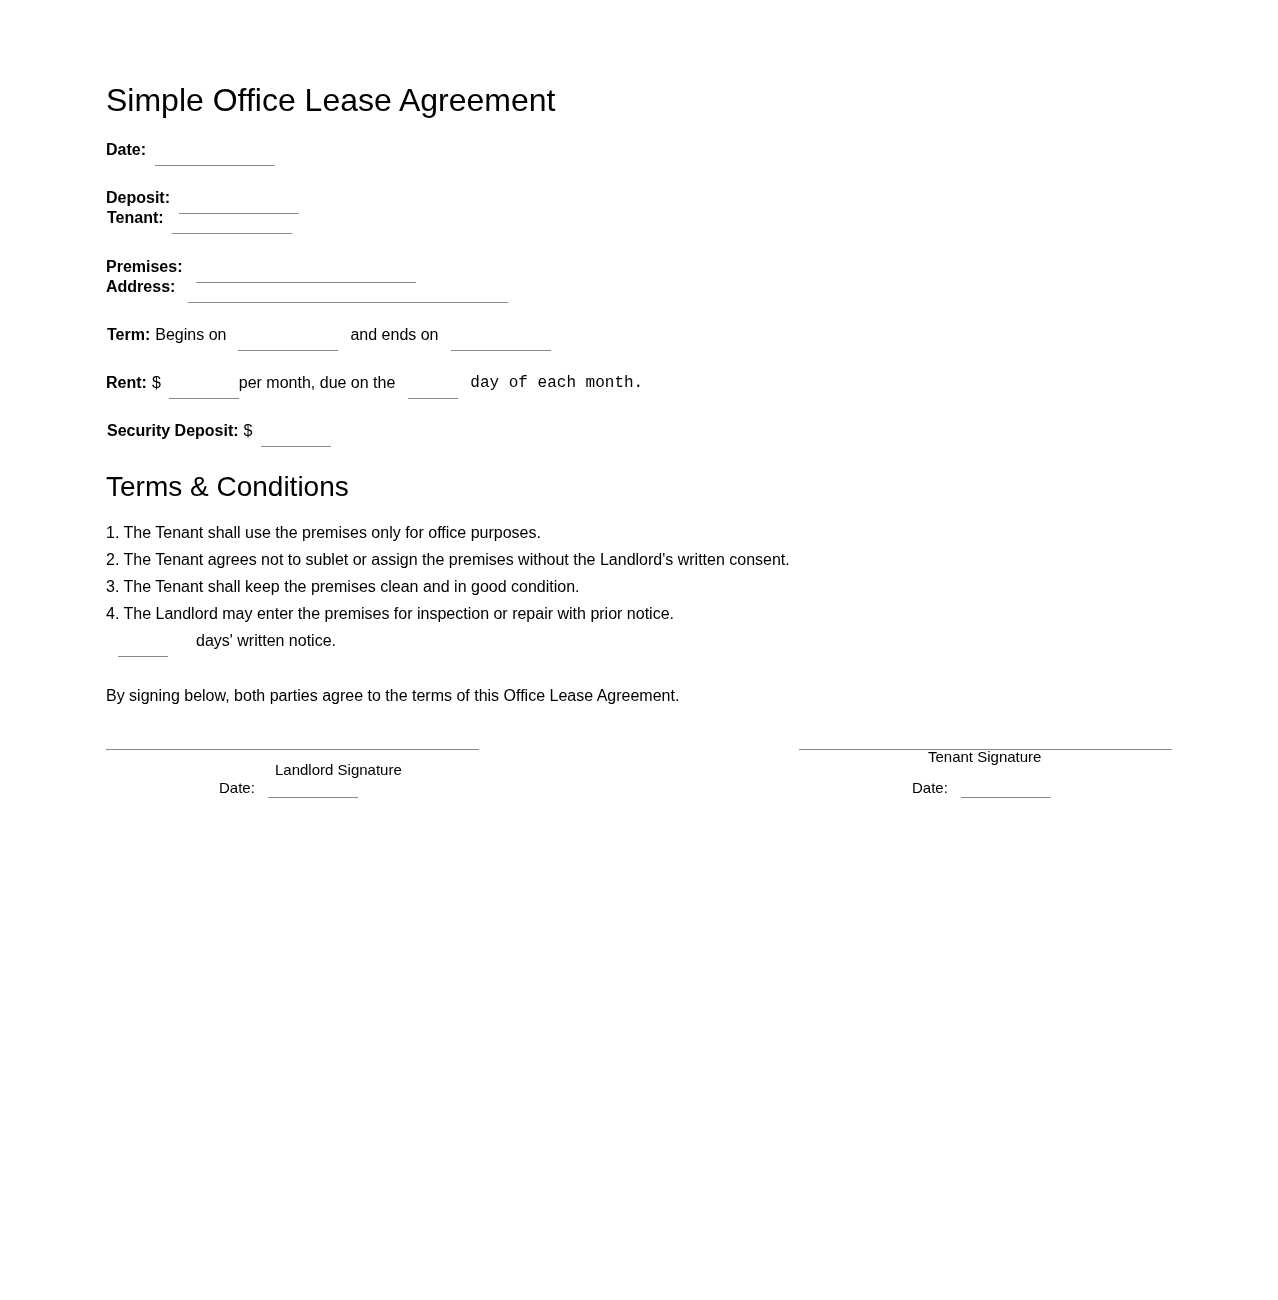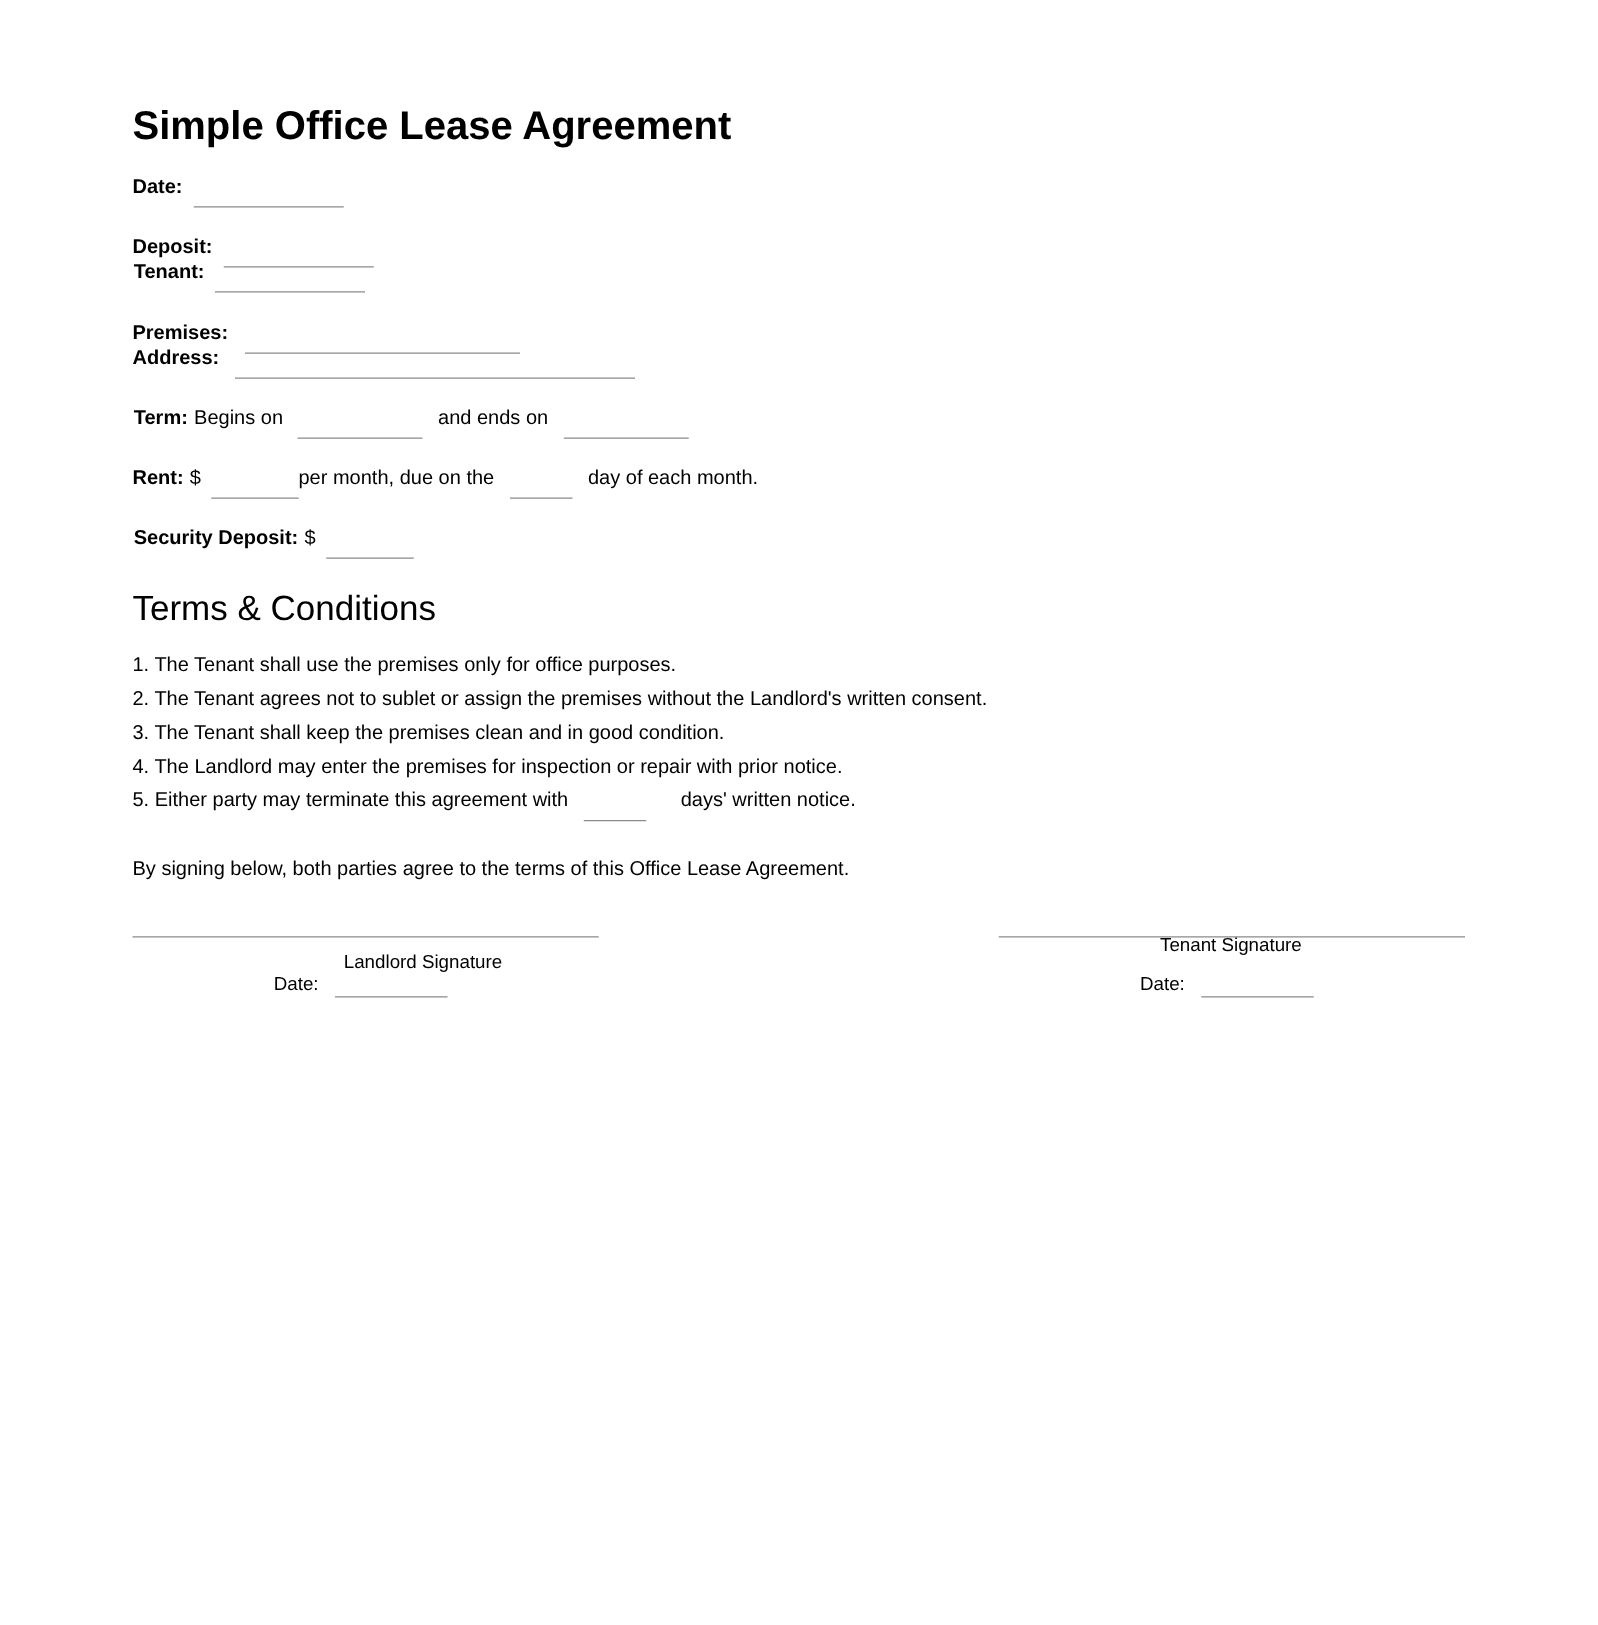--- a/index.html
+++ b/index.html
@@ -3,21 +3,21 @@
 <meta charset="utf-8">
 <style>
   html, body { margin: 0; padding: 0; background: #ffffff; }
   body {
     width: 1278px; height: 1300px; position: relative;
     font-family: "Liberation Sans", sans-serif; color: #000;
   }
   .page { position: absolute; left: 106px; top: 0; width: 1066px; }
   .title {
     position: absolute; left: 0; top: 82px;
-    font-size: 32px; font-weight: bold; margin: 0; white-space: nowrap;
+    font-size: 32px; font-weight: normal; margin: 0; white-space: nowrap;
   }
   .row {
     position: absolute; left: 0; font-size: 16px; line-height: 20px;
     white-space: nowrap; display: flex; align-items: flex-start;
   }
   .lbl { font-weight: bold; }
   .blank {
     display: inline-block; border-bottom: 1px solid #8a8a8a;
     height: 20px; vertical-align: top; margin-top: 5px;
   }
@@ -69,37 +69,36 @@
     <span class="txt" style="margin-left:12px;">and ends on</span>
     <span class="blank" style="width:100px;margin-left:12px;"></span>
   </div>
 
   <div class="row" style="top:373px;">
     <span class="lbl">Rent:</span>
     <span class="txt" style="margin-left:5px;">$</span>
     <span class="blank" style="width:70px;margin-left:8px;"></span>
     <span class="txt" style="">per month, due on the</span>
     <span class="blank" style="width:50px;margin-left:13px;"></span>
-    <span class="txt" style="margin-left:12px;">day of each month.</span>
+    <span class="txt" style="margin-left:12px;font-family:Liberation Mono, monospace;">day of each month.</span>
   </div>
 
   <div class="row" style="top:421px;left:1px;text-align:right;">
     <span class="lbl">Security Deposit:</span>
     <span class="txt" style="margin-left:5px;">$</span>
     <span class="blank" style="width:70px;margin-left:8px;"></span>
   </div>
 
   <h2 class="h2">Terms &amp; Conditions</h2>
 
   <div class="row" style="top:523px;">1. The Tenant shall use the premises only for office purposes.</div>
   <div class="row" style="top:550px;">2. The Tenant agrees not to sublet or assign the premises without the Landlord's written consent.</div>
   <div class="row" style="top:577px;">3. The Tenant shall keep the premises clean and in good condition.</div>
   <div class="row" style="top:604px;">4. The Landlord may enter the premises for inspection or repair with prior notice.</div>
   <div class="row" style="top:631px;">
-    <span class="txt">5. Either party may terminate this agreement with</span>
     <span class="blank" style="width:50px;margin-left:12px;"></span>
     <span class="txt" style="margin-left:28px;">days' written notice.</span>
   </div>
 
   <div class="row" style="top:686px;">By signing below, both parties agree to the terms of this Office Lease Agreement.</div>
 
   <div class="sig-line" style="left:0;"></div>
   <div class="sig-label" style="left:121px;top:761px;margin-left:48px;">Landlord Signature</div>
   <div class="sig-label" style="left:113px;top:779px;">Date:</div>
   <div class="blank" style="position:absolute;left:162px;top:777px;width:90px;margin:0;"></div>

